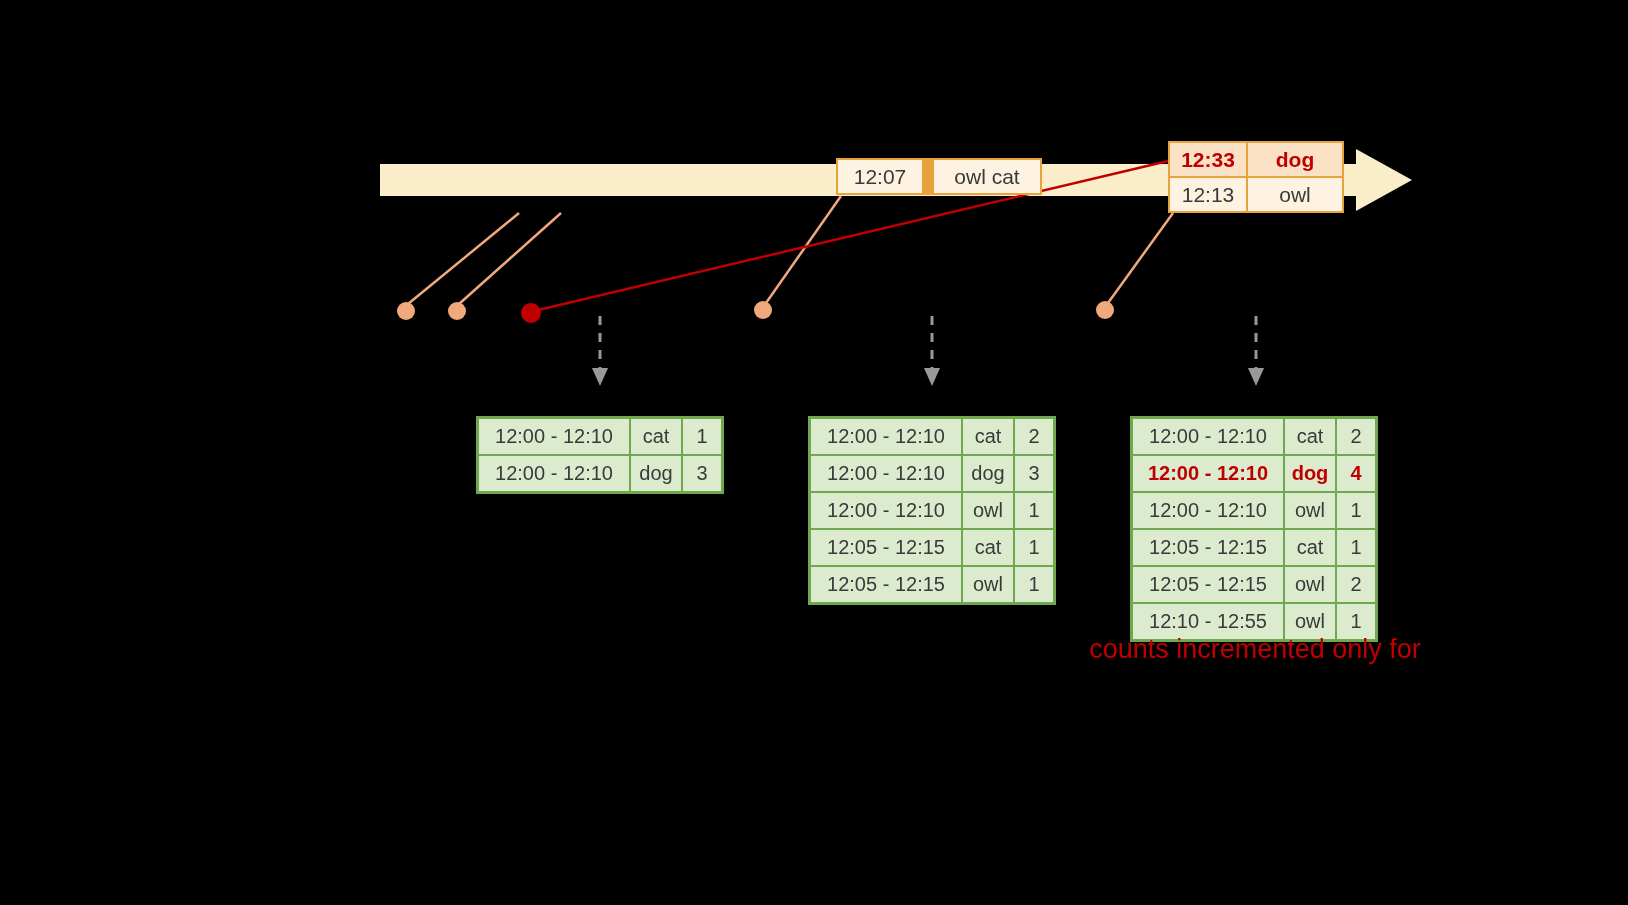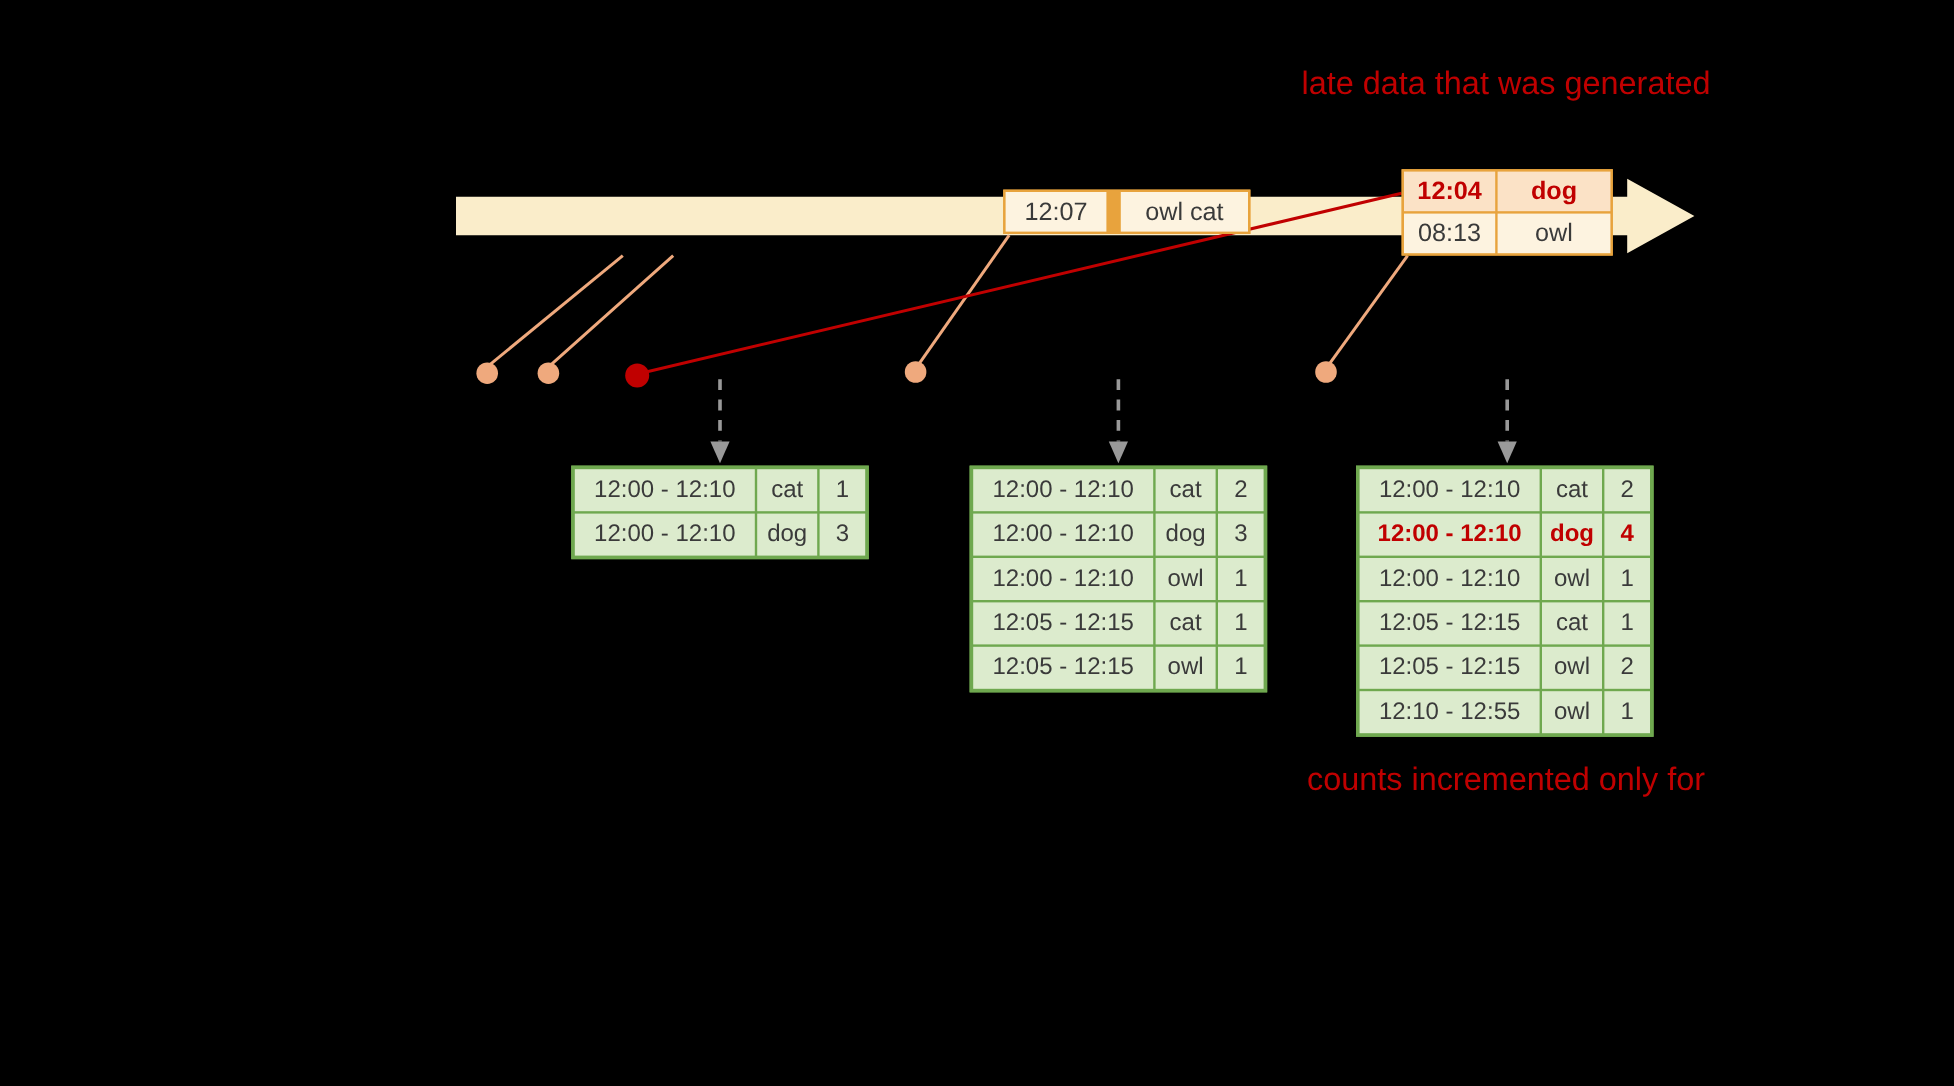--- a/index.html
+++ b/index.html
@@ -59,20 +59,21 @@
     color: var(--accent-red);
     font-weight: bold;
   }
   .result-table {
     position: absolute;
     display: grid;
     grid-template-columns: 150px 50px 38px;
     gap: 2px;
     border: 3px solid var(--table-border);
     background: var(--table-border);
+    margin-top: 28px;
   }
   .rcell {
     background: var(--table-fill);
     color: var(--text-dark);
     font-size: 20px;
     height: 35px;
     display: flex;
     align-items: center;
     justify-content: center;
   }
@@ -107,33 +108,32 @@
     <polygon points="592,368 608,368 600,386" style="fill: var(--arrow-gray);"></polygon>
 
     <line x1="932" y1="316" x2="932" y2="368" style="stroke: var(--arrow-gray); stroke-width: 3; stroke-dasharray: 9 8;"></line>
     <polygon points="924,368 940,368 932,386" style="fill: var(--arrow-gray);"></polygon>
 
     <line x1="1256" y1="316" x2="1256" y2="368" style="stroke: var(--arrow-gray); stroke-width: 3; stroke-dasharray: 9 8;"></line>
     <polygon points="1248,368 1264,368 1256,386" style="fill: var(--arrow-gray);"></polygon>
   </svg>
 
   <div class="annotation" style="left:1020px; top:50px;">
-    <div>late data that was generated</div>
   </div>
 
 
   <div class="event-box" style="left:836px; top:158px; grid-template-columns:84px 106px;gap:12px;">
     <div class="ecell">12:07</div>
     <div class="ecell">owl cat</div>
   </div>
 
   <div class="event-box" style="left:1168px; top:141px; grid-template-columns:76px 94px;">
-    <div class="ecell late">12:04</div>
+    <div class="ecell late">12:33</div>
     <div class="ecell late">dog</div>
-    <div class="ecell">08:13</div>
+    <div class="ecell">12:13</div>
     <div class="ecell">owl</div>
   </div>
 
   <div class="result-table" style="left:476px; top:388px;">
     <div class="rcell">12:00 - 12:10</div>
     <div class="rcell">cat</div>
     <div class="rcell">1</div>
 
     <div class="rcell">12:00 - 12:10</div>
     <div class="rcell">dog</div>

